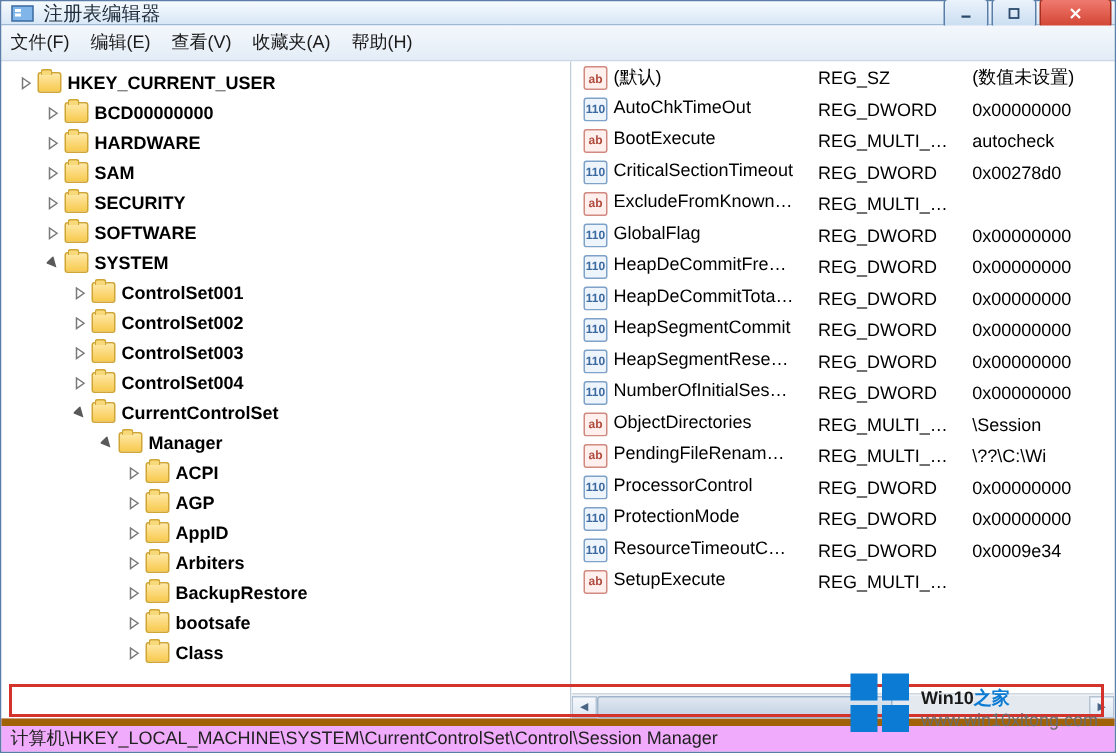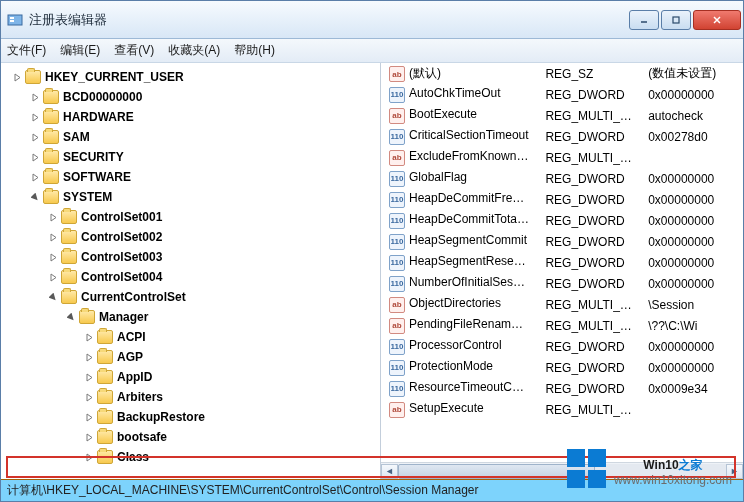--- a/index.html
+++ b/index.html
@@ -1,20 +1,20 @@
 <!DOCTYPE html>
 <html><head>
 <meta charset="utf-8">
 <style>
 * { margin: 0; padding: 0; box-sizing: border-box; font-family: "Microsoft YaHei", "Segoe UI", Tahoma, sans-serif; font-size: 12px; }
 body { width: 744px; height: 502px; background: #fff; overflow: hidden; position: relative; }
 
 .window { width: 744px; height: 502px; border: 1px solid #5a7ea8; background: #fff; display: flex; flex-direction: column; }
 
-.titlebar { height: 38px; background: linear-gradient(#f6fafe,#d8e7f6); display: flex; align-items: center; padding: 0 2px 0 6px; border-bottom: 1px solid #9db9d6; }
+.titlebar { height: 16px; background: linear-gradient(#f6fafe,#d8e7f6); display: flex; align-items: center; padding: 0 2px 0 6px; border-bottom: 1px solid #9db9d6; }
 .titlebar .ticon { width: 16px; height: 16px; margin-right: 6px; }
 .titlebar .title { flex: 1; color: #1d2b3a; font-size: 13px; }
 .winbtns { display: flex; }
 .winbtn { width: 30px; height: 20px; margin-left: 2px; border: 1px solid #5a7ea8; border-radius: 3px; background: linear-gradient(#eaf2fb,#c9ddf1); display:flex; align-items:center; justify-content:center; color:#2b4a6b; font-size:11px; }
 .winbtn.close { width: 48px; background: linear-gradient(#f07a6f,#d14332); border-color:#a62f22; color:#fff; }
 .winbtn svg { width:10px; height:10px; }
 
 .menubar { height: 24px; background: linear-gradient(#f4f8fc,#e3ecf6); border-bottom: 1px solid #c9d7e6; display:flex; align-items:center; padding: 0 6px; gap: 14px; color:#1a1a1a; }
 
 .body { flex: 1; display: flex; min-height: 0; }
@@ -41,25 +41,25 @@
 .col-data { width:110px; }
 .vicon { width:16px; height:16px; margin-right:4px; display:inline-flex; align-items:center; justify-content:center; border:1px solid; border-radius:2px; font-size:8px; font-weight:bold; }
 .vicon.sz { background:#fff0ee; border-color:#d28a80; color:#b04a3c; }
 .vicon.bin { background:#eef4fc; border-color:#7fa2c9; color:#3c6aa0; }
 
 .hscroll { height:17px; background:#eef2f7; border-top:1px solid #cfd7e0; display:flex; align-items:center; }
 .hscroll .track { flex:1; height:15px; background:#e4e9f0; position:relative; }
 .hscroll .thumb { position:absolute; left:0; top:0; width:60%; height:100%; background:linear-gradient(#dfe7f1,#c4d2e3); border:1px solid #9fb3ca; border-radius:2px; }
 .hscroll .arr { width:17px; height:15px; background:linear-gradient(#f5f8fc,#dde7f2); border:1px solid #b5c4d5; display:flex; align-items:center; justify-content:center; font-size:9px; color:#4a6484; }
 
-.statusbar { height:22px; border-top:1px solid #a16207; display:flex; align-items:center; padding:0 6px; background:#7dd3fc; color:#222; }
+.statusbar { height:22px; border-top:5px solid #a16207; display:flex; align-items:center; padding:0 6px; background:#f0abfc; color:#222; }
 
 .overlay-redbox { position:absolute; left:6px; width:730px; top:456px; height:22px; border:2px solid #d3332a; pointer-events:none; }
 
-.watermark { position:absolute; right:12px; bottom:14px; display:flex; align-items:center; gap:8px; pointer-events:none;text-align:center; }
+.watermark { position:absolute; right:12px; bottom:14px; display:flex; align-items:center; gap:8px; pointer-events:none; }
 .wlogo { display:grid; grid-template-columns:18px 18px; grid-template-rows:18px 18px; gap:3px; }
 .wlogo div { background:#0b7bd3; }
 .wtxt { display:flex; flex-direction:column; line-height:1.1; }
 .wtxt .big { font-size:22px; font-weight:bold; color:#1a1a1a; }
 .wtxt .big .blue { color:#0b7bd3; }
 .wtxt .url { font-size:12px; color:#6c6c6c; }
 </style>
 </head>
 <body>
 

